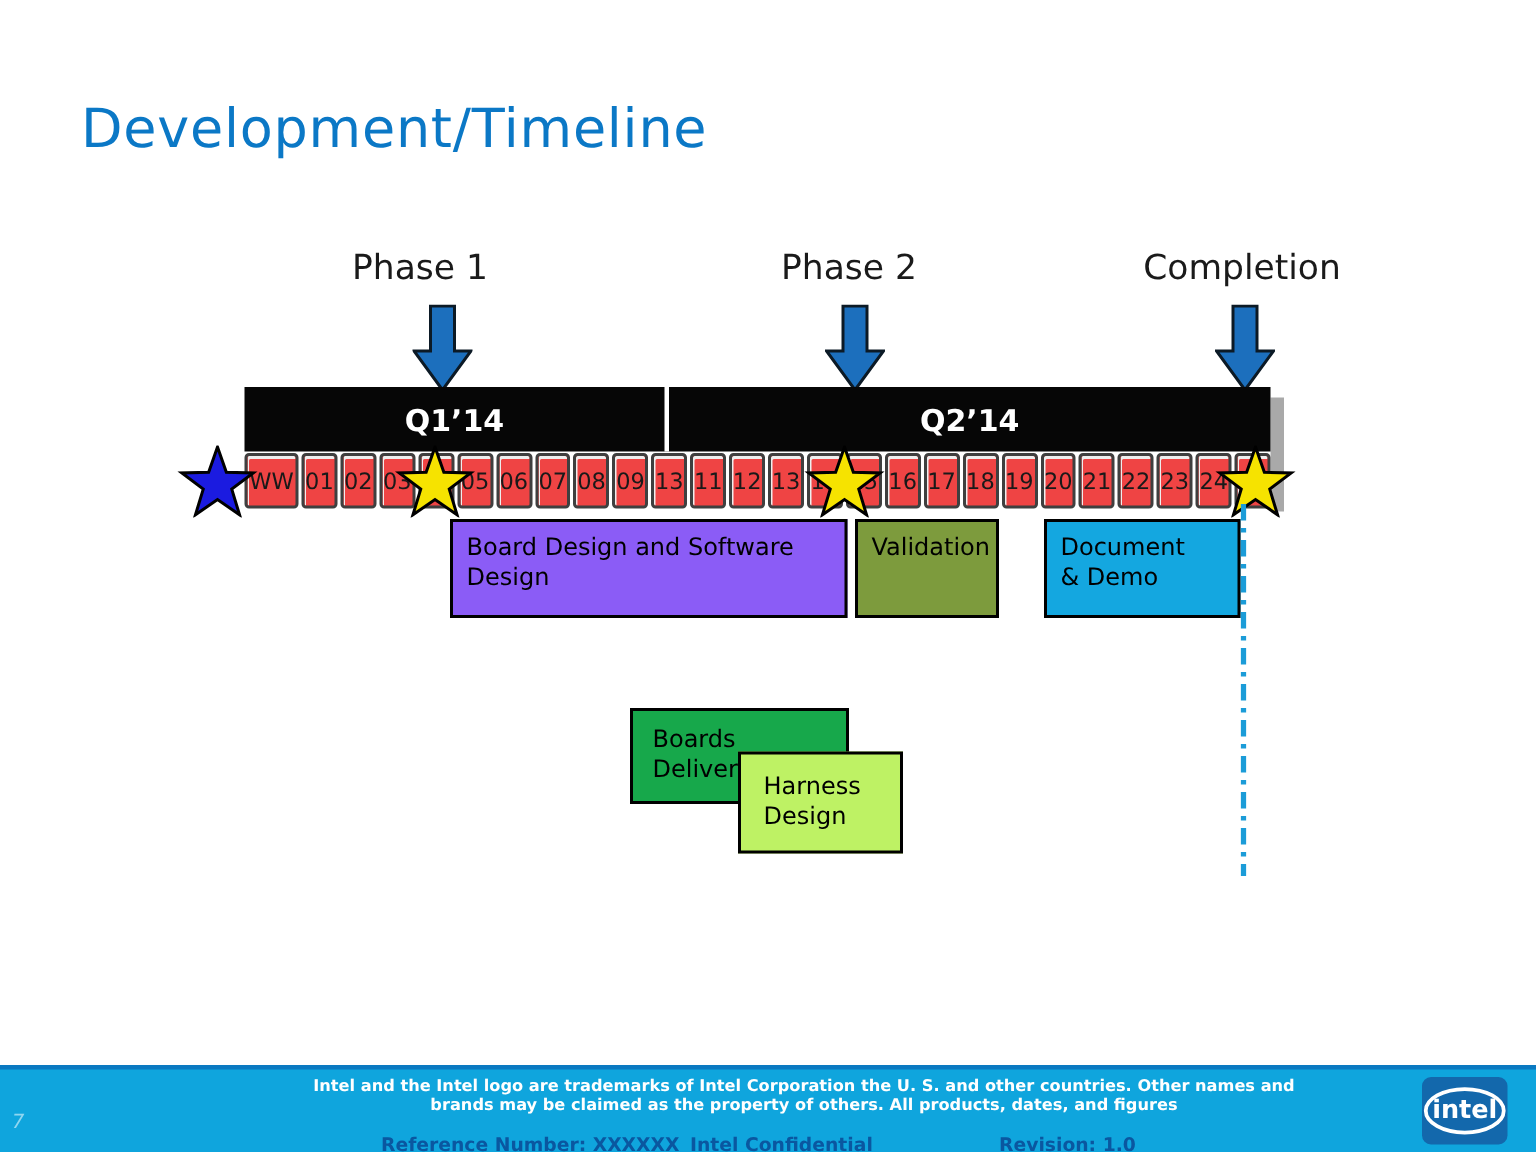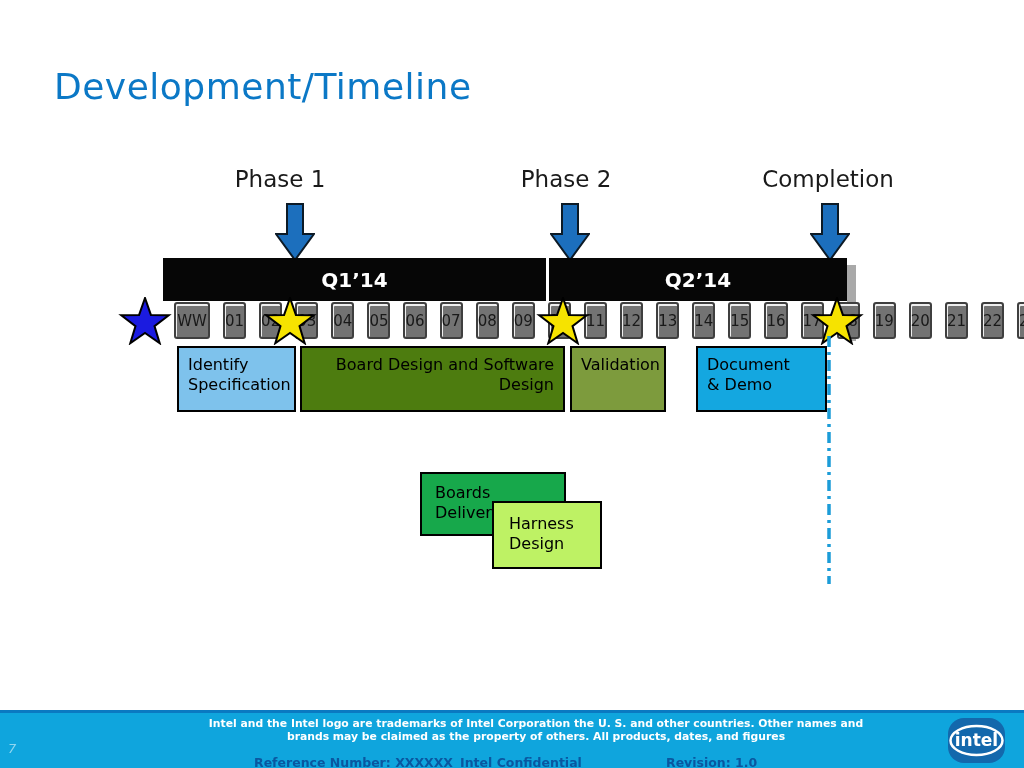--- a/index.html
+++ b/index.html
@@ -18,29 +18,29 @@
 
   
   .arrow { position:absolute; top:203px; width:40px; height:58px; }
   .arrow-1 { left:275px; }
   .arrow-2 { left:550px; }
   .arrow-3 { left:810px; }
 
   
   .qbar { position:absolute; left:163px; top:258px; width:684px; height:43px; display:flex; background:#060606; }
   .q { color:#ffffff; font-weight:bold; font-size:20px; display:flex; align-items:center; justify-content:center; }
-  .q1 { width:383px; }
+  .q1 { width:280px; }
   .q2 { flex:1; border-left:3px solid #ffffff; }
   .bar-shadow { position:absolute; left:847px; top:265px; width:9px; height:76px; background:#a9a9a9; }
 
   
   .weekrow { position:absolute; left:163px; top:302px; width:684px; height:37px; display:flex; gap:2px; }
-  .wcell { flex:1; background:#737373; border:2px solid #3f3f3f; border-radius:3px;
+  .wcell { flex:1; background:#ef4444; border:2px solid #3f3f3f; border-radius:3px;
            box-shadow:inset 1px 2px 0 #eeeeee; display:flex; align-items:center; justify-content:center;
-           font-size:15px; color:#191919;margin-left:11px; }
+           font-size:15px; color:#191919; }
   .wcell.ww { flex:0 0 36px; }
 
   
   .star { position:absolute; width:54px; height:48px; }
   .star-blue { left:118px; top:297px; }
   .star-y1 { left:263px; top:297px; }
   .star-y2 { left:536px; top:297px; }
   .star-y3 { left:810px; top:297px; }
 
   
@@ -59,21 +59,21 @@
   
   .footer { position:absolute; left:0; bottom:0; width:1024px; height:58px; background:#0fa5dd; border-top:3px solid #0a79c1; }
   .legal { padding-top:4px; text-align:center; color:#ffffff; font-weight:bold; font-size:10.8px; line-height:13px;padding-left:48px; }
   .refline { position:absolute; left:0; top:42px; width:1024px; height:16px; color:#0a57a0; font-weight:bold; font-size:12.5px; }
   .ref-number { position:absolute; left:254px; }
   .ref-confidential { position:absolute; left:460px; }
   .ref-revision { position:absolute; left:666px; }
   .pagenum { position:absolute; left:8px; bottom:12px; color:#8fd6f0; font-size:13px; font-style:italic; }
 
   
-  .logo { position:absolute; left:948px; top:718px; width:57px; height:45px; background:#1368ac; border-radius:16px; }
+  .logo { position:absolute; left:948px; top:718px; width:57px; height:45px; background:#1368ac; border-radius:6px; }
   .logo svg { position:absolute; left:0; top:0; }
   .logo-text { position:absolute; width:57px; top:12px; text-align:center; color:#ffffff;
                font-size:17px; font-weight:bold; letter-spacing:0; }
 </style>
 </head>
 <body>
 
 <div class="slide">
 
   <div class="title">Development/Timeline</div>
@@ -133,23 +133,21 @@
   <svg class="star star-y1" viewBox="0 0 52 48">
     <polygon points="26,1 20.1,17.9 2.2,18.3 16.5,29.1 11.3,46.2 26,36 40.7,46.2 35.5,29.1 49.8,18.3 31.9,17.9" fill="#f6e300" stroke="#000000" stroke-width="2"></polygon>
   </svg>
   <svg class="star star-y2" viewBox="0 0 52 48">
     <polygon points="26,1 20.1,17.9 2.2,18.3 16.5,29.1 11.3,46.2 26,36 40.7,46.2 35.5,29.1 49.8,18.3 31.9,17.9" fill="#f6e300" stroke="#000000" stroke-width="2"></polygon>
   </svg>
   <svg class="star star-y3" viewBox="0 0 52 48">
     <polygon points="26,1 20.1,17.9 2.2,18.3 16.5,29.1 11.3,46.2 26,36 40.7,46.2 35.5,29.1 49.8,18.3 31.9,17.9" fill="#f6e300" stroke="#000000" stroke-width="2"></polygon>
   </svg>
 
-  <div class="task task-identify" style="background: rgb(126, 194, 236);">Identify
-Specification</div>
-  <div class="task task-board" style="background: #4d7c0f; text-align: right;">Board Design and Software
+  <div class="task task-board" style="background: #8b5cf6;">Board Design and Software
 Design</div>
   <div class="task task-validation" style="background: rgb(125, 155, 61);">Validation</div>
   <div class="task task-document" style="background: rgb(20, 167, 224);">Document
 &amp; Demo</div>
   <div class="task task-boards" style="background: rgb(23, 168, 75);">Boards
 Delivered</div>
   <div class="task task-harness" style="background: #bef264;">Harness
 Design</div>
 
   <svg class="dashline" viewBox="0 0 6 248">

